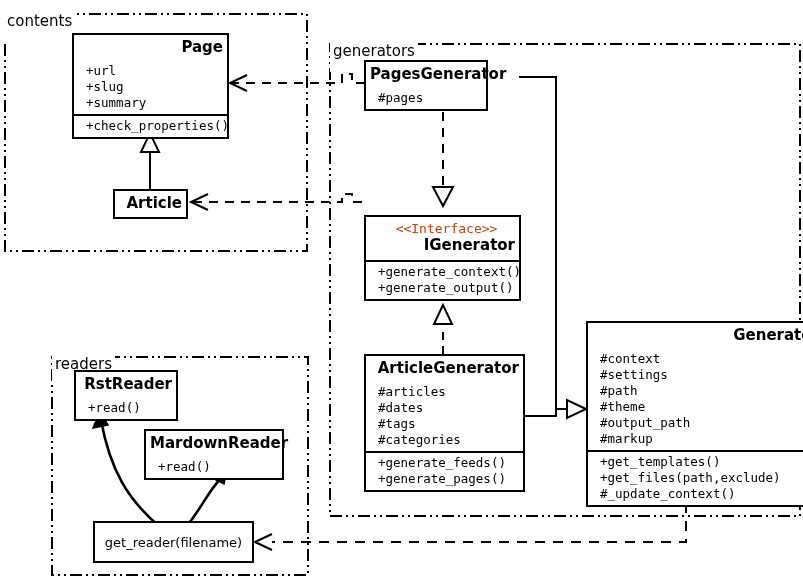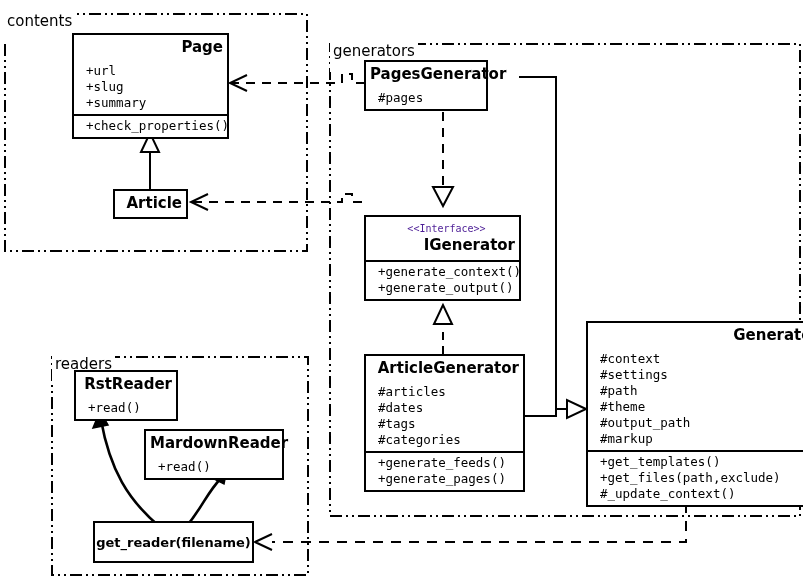--- a/index.html
+++ b/index.html
@@ -57,36 +57,35 @@
     font-weight: bold;
     font-size: 15px;
     line-height: 19px;
     color: #000;
     padding: 3px 4px 4px 4px;
   }
   .uml .stereo {
     text-align: center;
     font-family: "DejaVu Sans Mono", monospace;
     font-weight: normal;
-    font-size: 10px;
+    font-size: 13px;
     line-height: 15px;
-    color: #4c1d95;
+    color: #c2410c;
   }
   .uml .member {
     font-family: "DejaVu Sans Mono", monospace;
     font-size: 12.5px;
     line-height: 16px;
     color: #000;
     white-space: pre;
   }
   .uml.plain {
     display: flex;
     align-items: center;
     justify-content: center;
-    font-weight: bold;
   }
   .uml.plain .fn {
     font-family: "DejaVu Sans", sans-serif;
     font-size: 13px;
     color: #000;
   }
 </style>
 </head>
 <body>
 

